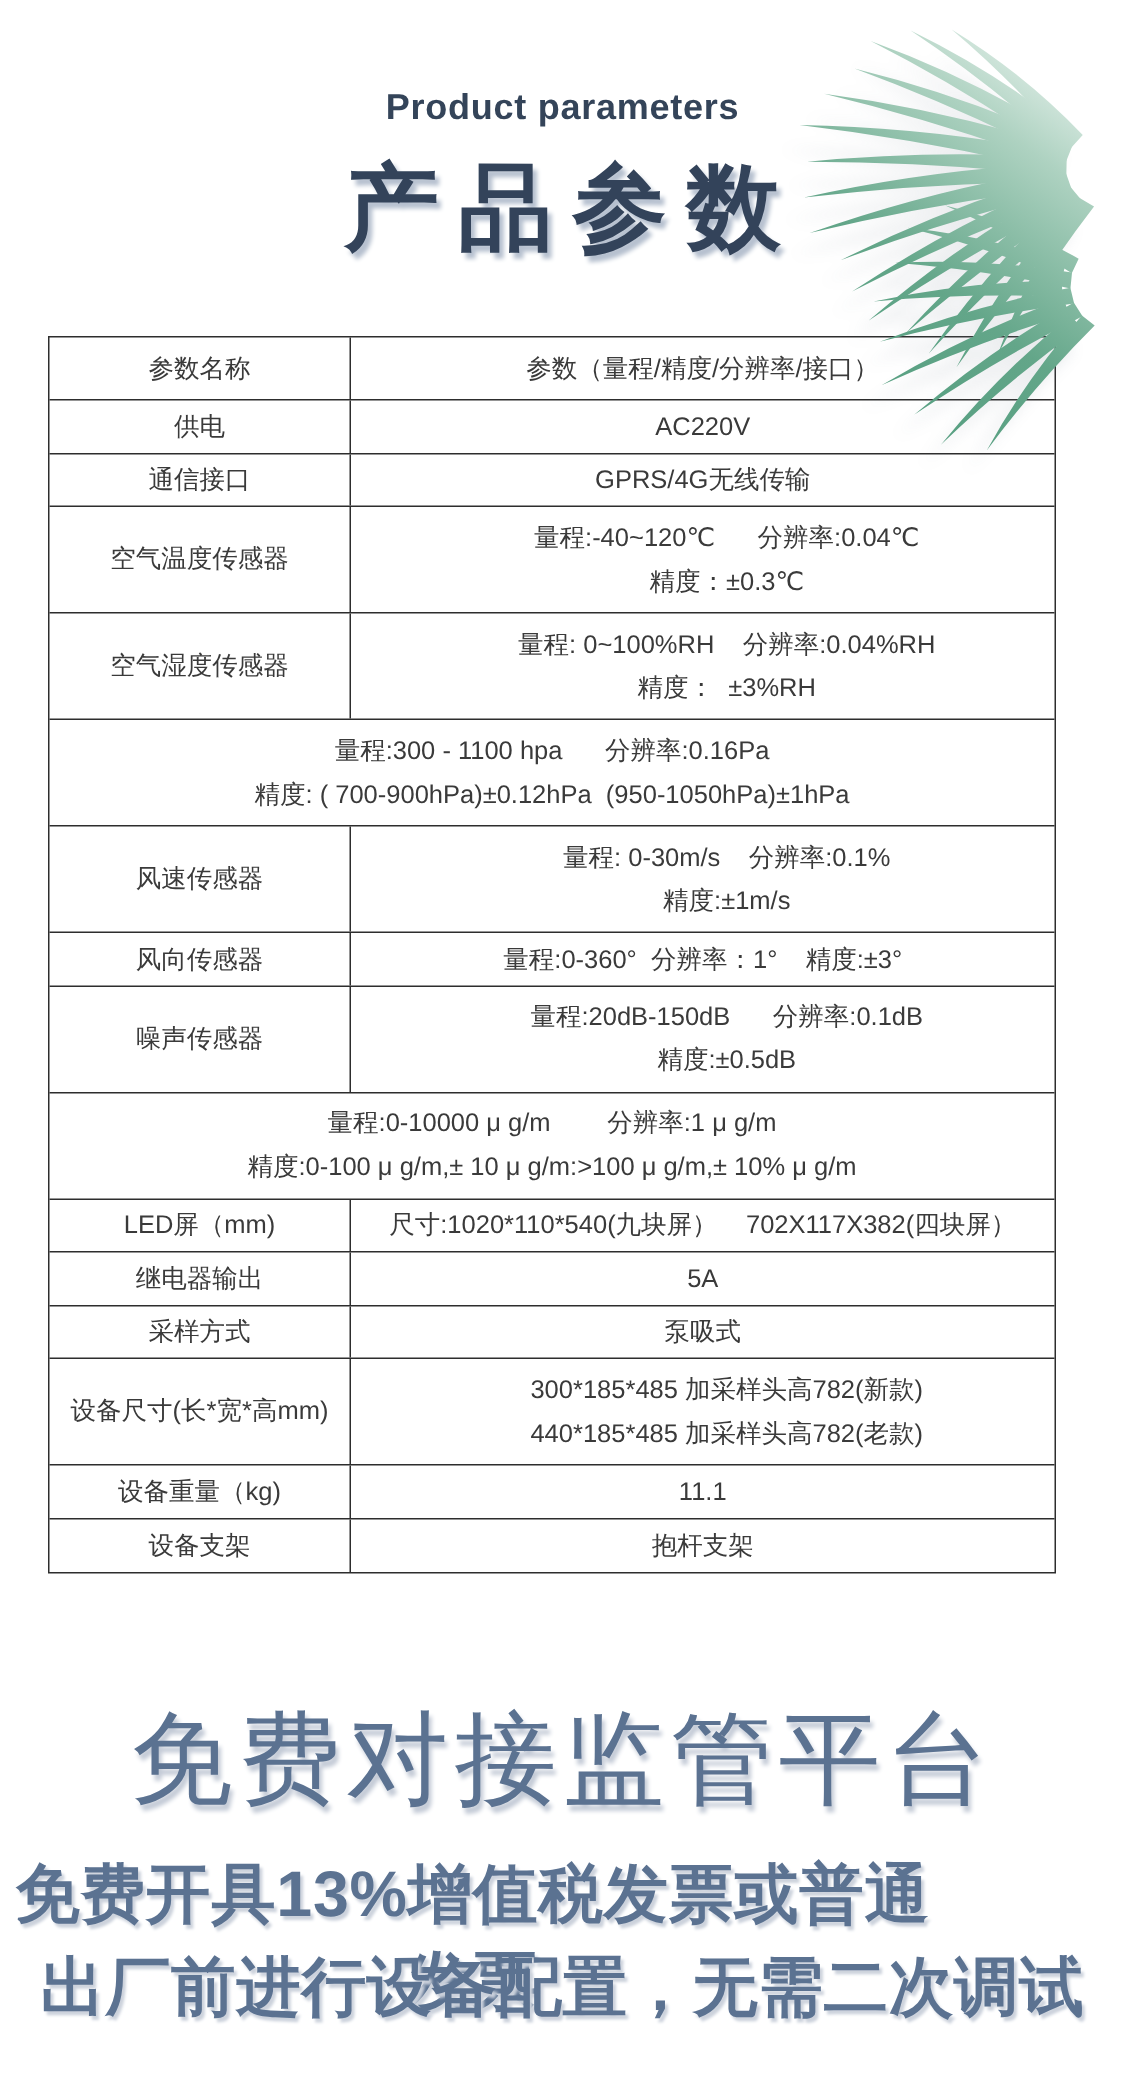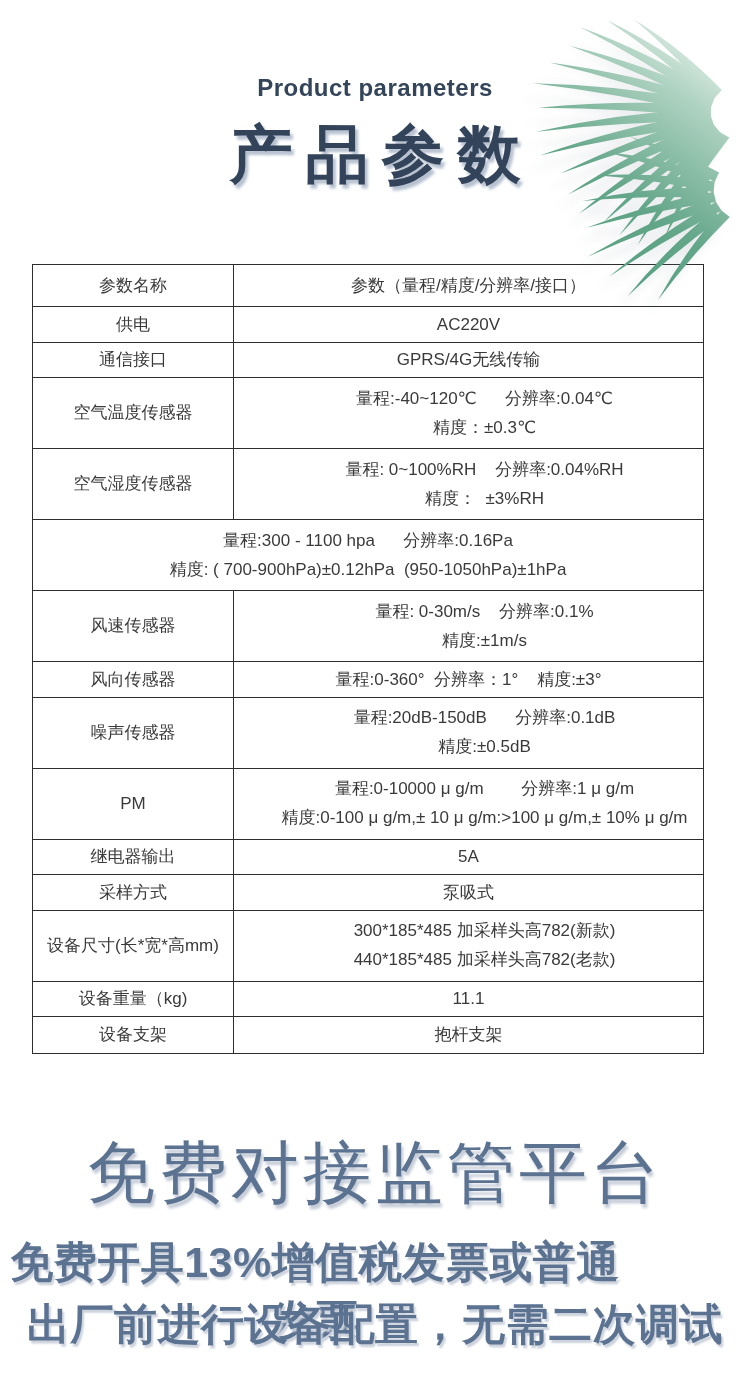--- a/index.html
+++ b/index.html
@@ -2,33 +2,33 @@
 <html><head>
 <meta charset="utf-8">
 <style>
   * { margin:0; padding:0; box-sizing:border-box; }
   html,body { width:750px; height:1388px; background:#ffffff; overflow:hidden;
               font-family:"Liberation Sans","DejaVu Sans",sans-serif; }
   .page { position:relative; width:750px; height:1388px; background:#ffffff; }
 
   
   .hero { position:absolute; top:0; left:0; width:750px; text-align:center; z-index:2; }
-  .subtitle { margin-top:74px; font-size:24px; font-weight:600; color:#344459; letter-spacing:0.5px; }
+  .subtitle { margin-top:58px; font-size:24px; font-weight:600; color:#344459; letter-spacing:0.5px; }
   .title { margin-top:10px; font-size:63px; font-weight:bold; color:#33435a;
            letter-spacing:13px; text-indent:13px;
            text-shadow:3px 4px 3px #b6c0cf; }
 
   
   .leaf { position:absolute; top:0; right:0; width:260px; height:350px; z-index:5; pointer-events:none; }
   .leaf svg { display:block; width:260px; height:350px; }
 
   
   .spec-table { position:absolute; left:32px; top:224px; width:672px;
                 border:1.5px solid #2d2d2d; background:transparent; z-index:1;
-                color:#3a3a3a;margin-top:40px; }
+                color:#3a3a3a; }
   .trow { display:flex; border-bottom:1px solid #2d2d2d; }
   .trow:last-child { border-bottom:none; }
   .trow.thead  { height:42px; }
   .trow.single { height:35.5px; }
   .trow.double { height:71px;gap:32px; }
   .cell { display:flex; flex-direction:column; justify-content:space-evenly; align-items:center; }
   .c1 { width:201px; border-right:1px solid #2d2d2d; font-size:17px; text-align:center; padding:2px 6px; }
   .c2 { flex:1; font-size:17px; text-align:center; padding:2px 8px; }
   .vline { white-space:pre-wrap; line-height:1.25; }
 
@@ -191,26 +191,31 @@
         <div class="trow double">
           <div class="cell c1">
             <div class="vline">噪声传感器</div>
           </div>
           <div class="cell c2">
             <div class="vline">量程:20dB-150dB      分辨率:0.1dB</div>
             <div class="vline">精度:±0.5dB</div>
           </div>
         </div>
         <div class="trow double">
-          <div class="cell c1">
-            <div class="vline">PM</div>
-          </div>
           <div class="cell c2">
             <div class="vline">量程:0-10000 μ g/m        分辨率:1 μ g/m</div>
             <div class="vline">精度:0-100 μ g/m,± 10 μ g/m:&gt;100 μ g/m,± 10% μ g/m</div>
+          </div>
+        </div>
+        <div class="trow single">
+          <div class="cell c1">
+            <div class="vline">LED屏（mm)</div>
+          </div>
+          <div class="cell c2">
+            <div class="vline">尺寸:1020*110*540(九块屏）    702X117X382(四块屏）</div>
           </div>
         </div>
         <div class="trow single">
           <div class="cell c1">
             <div class="vline">继电器输出</div>
           </div>
           <div class="cell c2">
             <div class="vline">5A</div>
           </div>
         </div>

